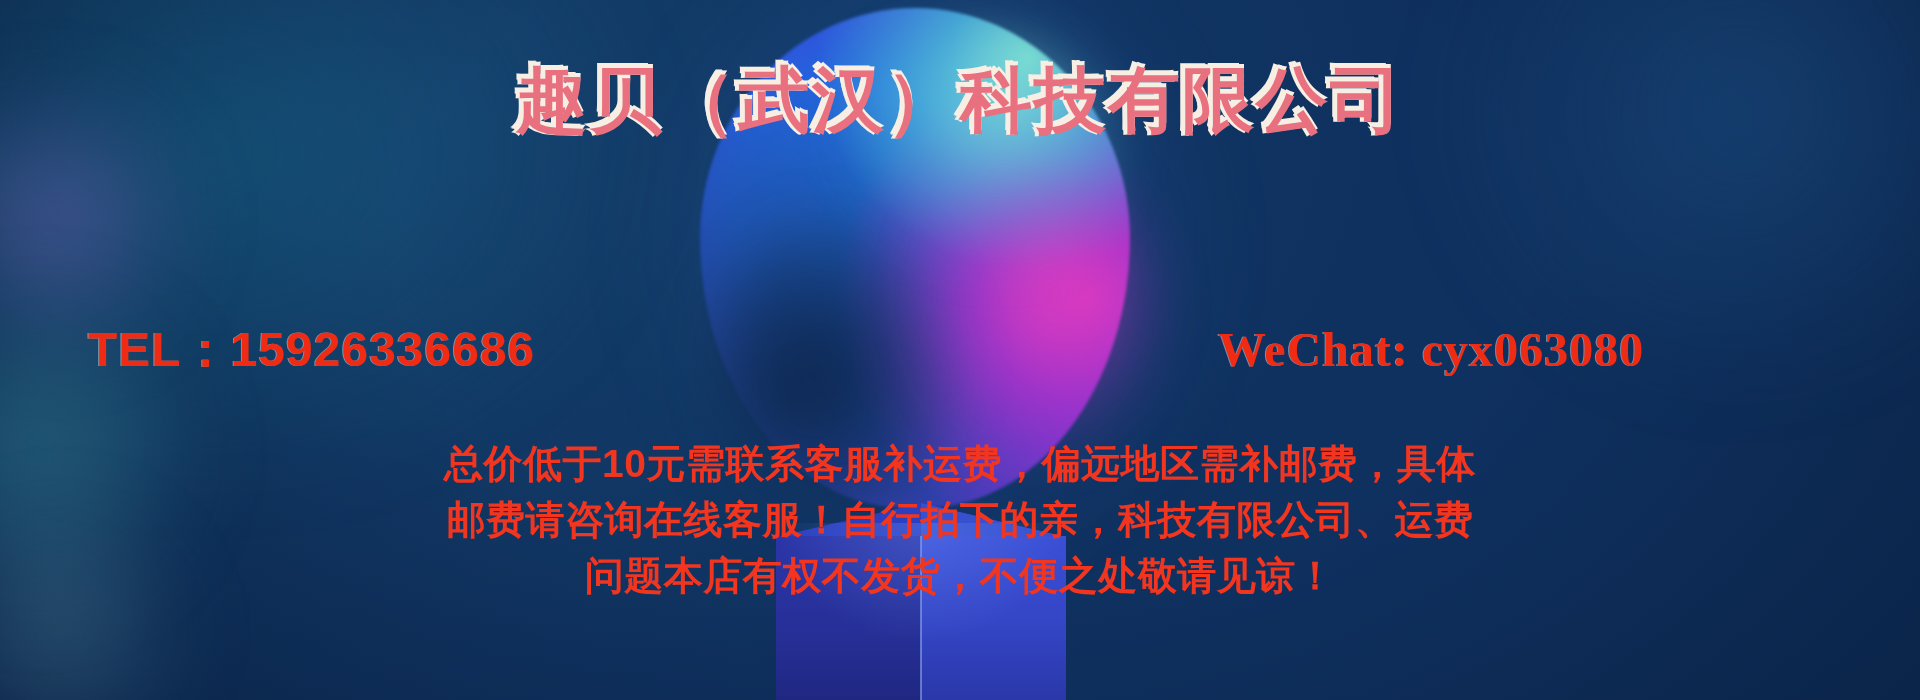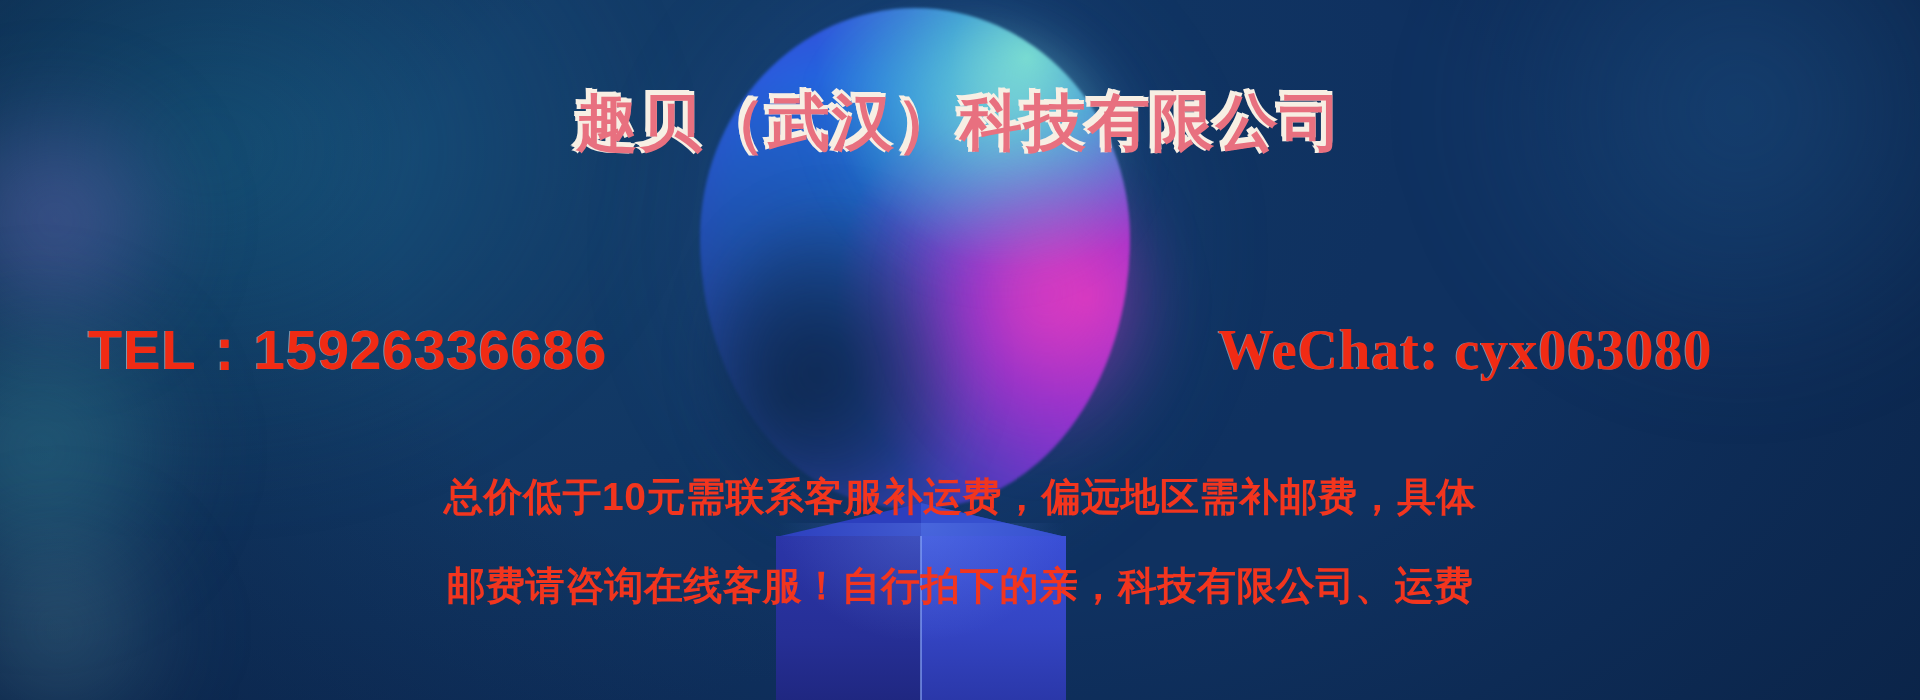--- a/index.html
+++ b/index.html
@@ -162,45 +162,45 @@
     background-image:
       repeating-linear-gradient(0deg, rgba(255,255,255,0.045) 0px, rgba(0,0,0,0.045) 1px, rgba(255,255,255,0.03) 2px, rgba(0,0,0,0.03) 3px),
       repeating-linear-gradient(90deg, rgba(255,255,255,0.04) 0px, rgba(0,0,0,0.04) 1px, rgba(255,255,255,0.025) 2px, rgba(0,0,0,0.025) 3px);
     mix-blend-mode: overlay;
     pointer-events: none;
   }
 
   
   .company-title {
     position: absolute;
-    left: 0; top: 92px;
+    left: 0; top: 64px;
     width: 1920px;
     text-align: center;
-    font-size: 62px;
+    font-size: 72px;
     font-weight: bold;
     letter-spacing: 2px;
     line-height: 1;
     color: #e8707f;
     text-shadow:
       -4px -4px 0 #f7efe4,
       -4px  0   0 #f7efe4,
        0   -4px 0 #f7efe4,
       -5px -5px 0 #f7efe4;
     white-space: nowrap;
   }
 
   .contact-row {
     position: absolute;
     left: 0; top: 318px;
     width: 1920px;
     height: 64px;
   }
   .tel, .wechat {
     position: absolute;
-    font-size: 56px;
+    font-size: 48px;
     font-weight: bold;
     color: #f02b14;
     letter-spacing: 1px;
     line-height: 64px;
     white-space: nowrap;
     text-shadow: -1px 0 0 rgba(255,255,255,0.45);
   }
   .tel    { left: 88px; }
   .wechat { left: 1218px; font-family: Liberation Serif, serif; }
 
@@ -208,21 +208,21 @@
     position: absolute;
     left: 0; top: 436px;
     width: 1920px;
     text-align: center;
     font-size: 39px;
     font-weight: bold;
     color: #f2351e;
     line-height: 56px;
     letter-spacing: 0.5px;
   }
-  .notice div { white-space: nowrap; margin-top: 33px; }
+  .notice div { white-space: nowrap; }
 </style>
 </head>
 <body>
 
 <div id="banner">
 
   <div class="bg-base"></div>
   <div class="bg-teal"></div>
   <div class="bg-vignette"></div>
 
@@ -251,16 +251,17 @@
   <div class="company-title">趣贝（武汉）科技有限公司</div>
 
   <div class="contact-row">
     <div class="tel">TEL：15926336686</div>
     <div class="wechat">WeChat: cyx063080</div>
   </div>
 
   <div class="notice">
     <div>总价低于10元需联系客服补运费，偏远地区需补邮费，具体</div>
     <div>邮费请咨询在线客服！自行拍下的亲，科技有限公司、运费</div>
+    <div>问题本店有权不发货，不便之处敬请见谅！</div>
   </div>
 
   <div class="grain"></div>
 </div>
 
 </body></html>

